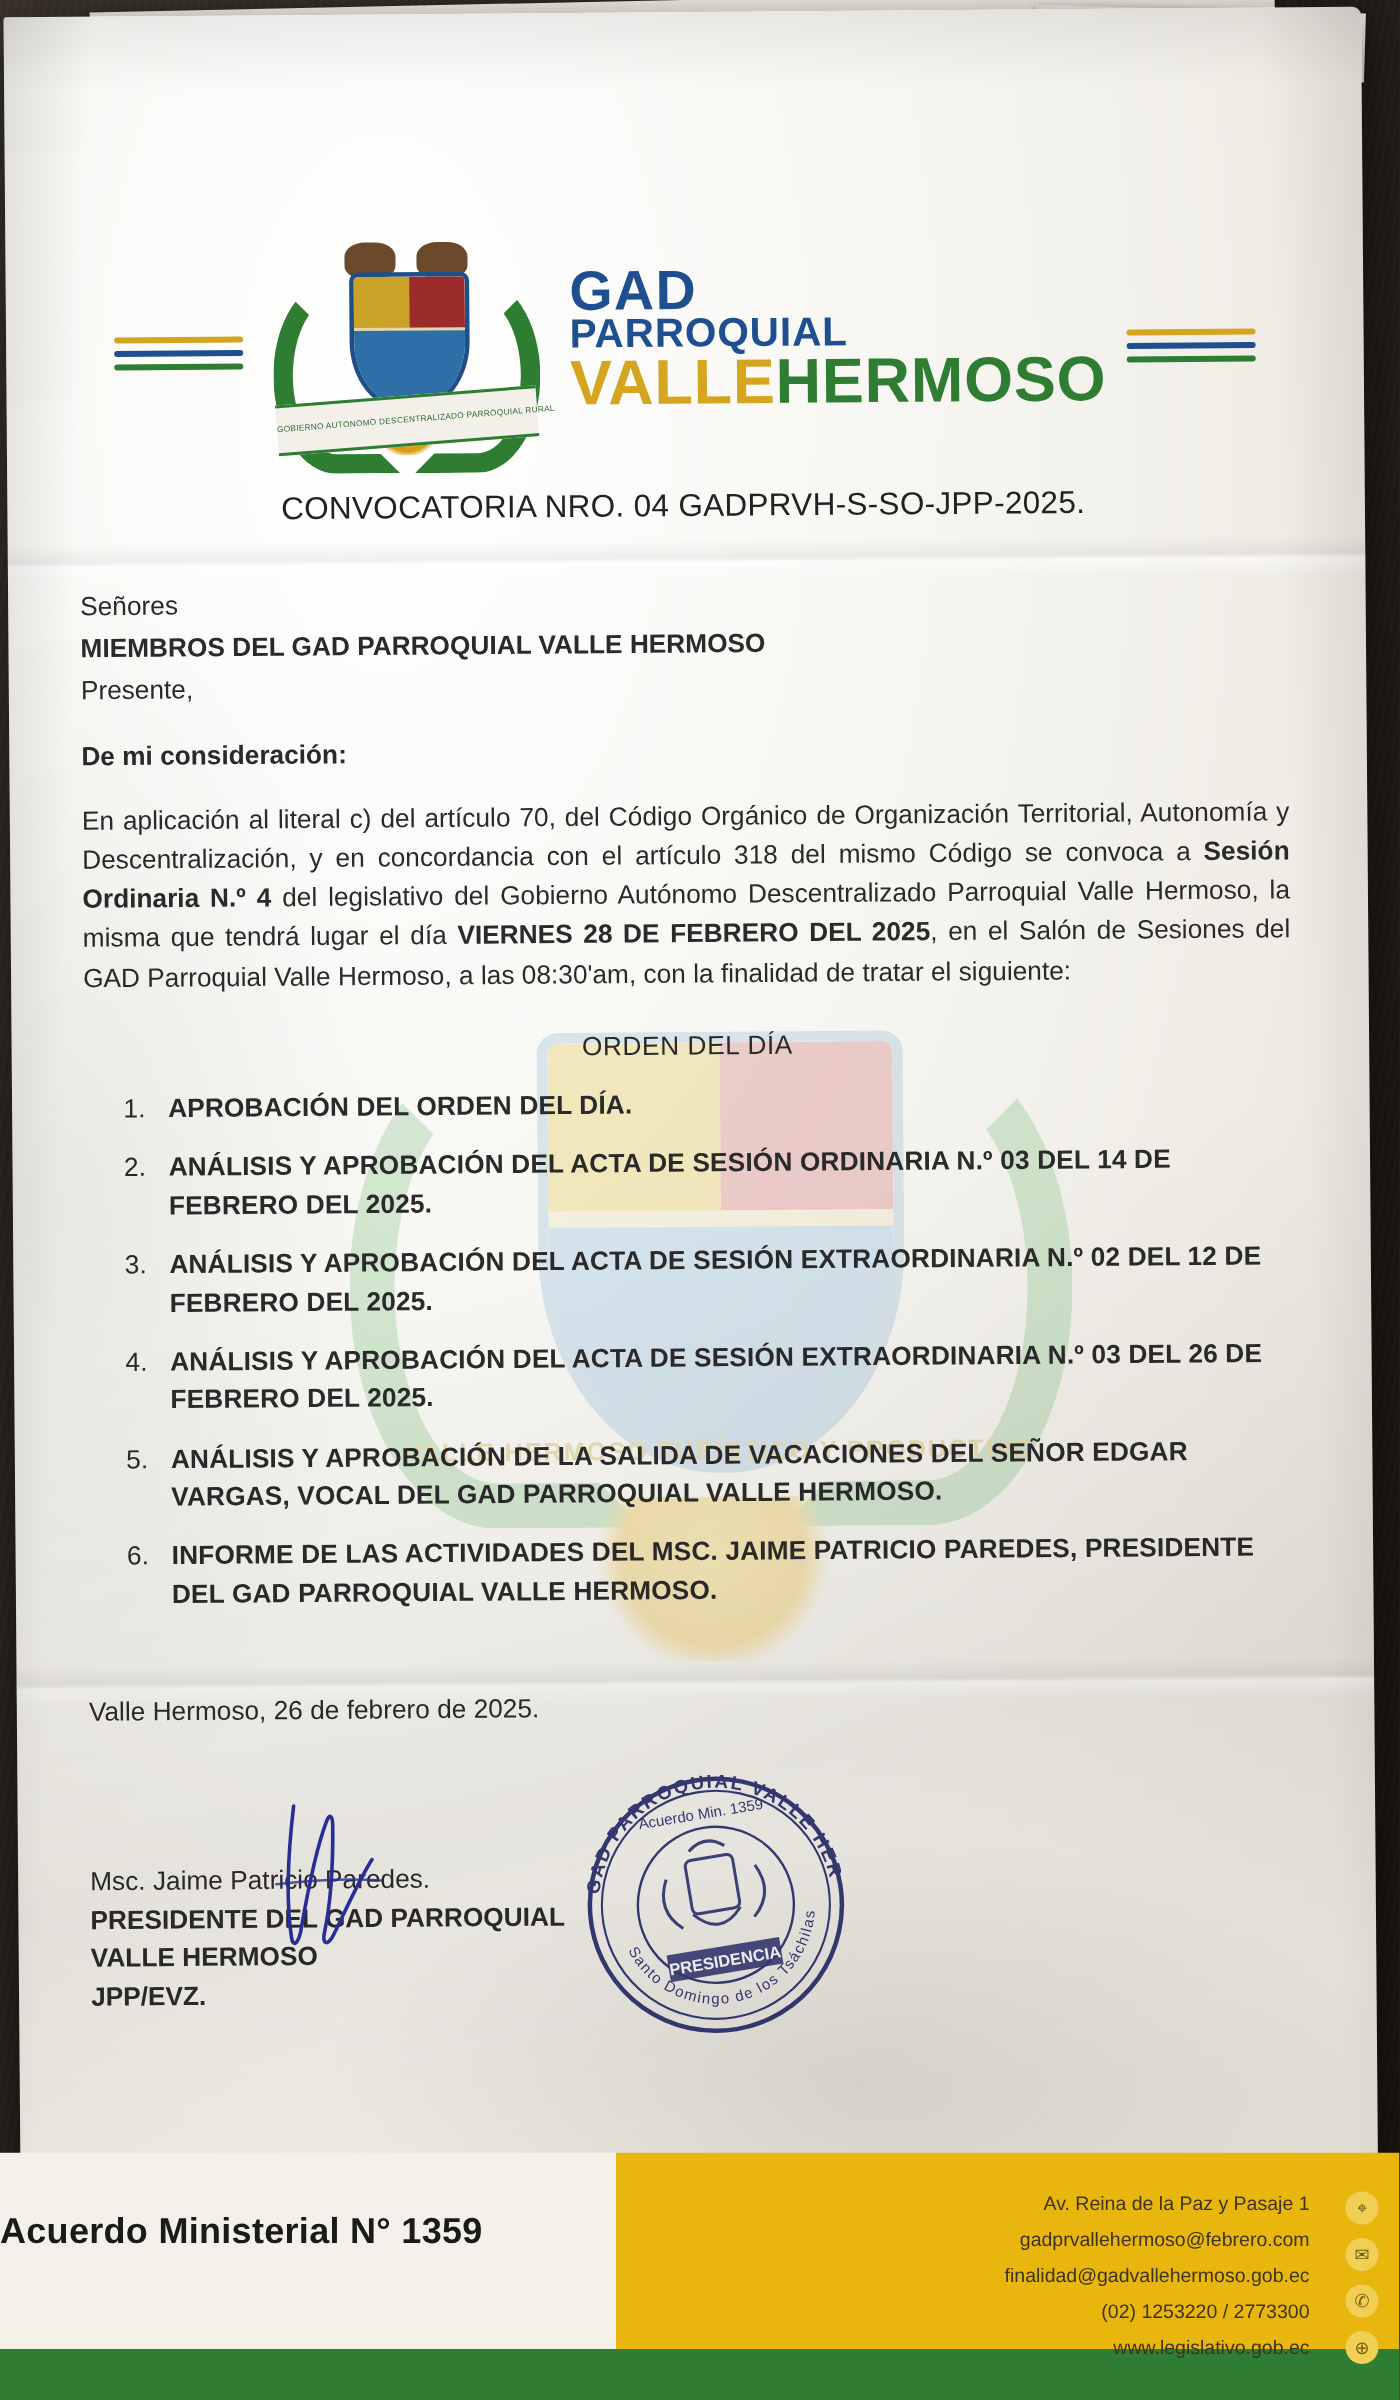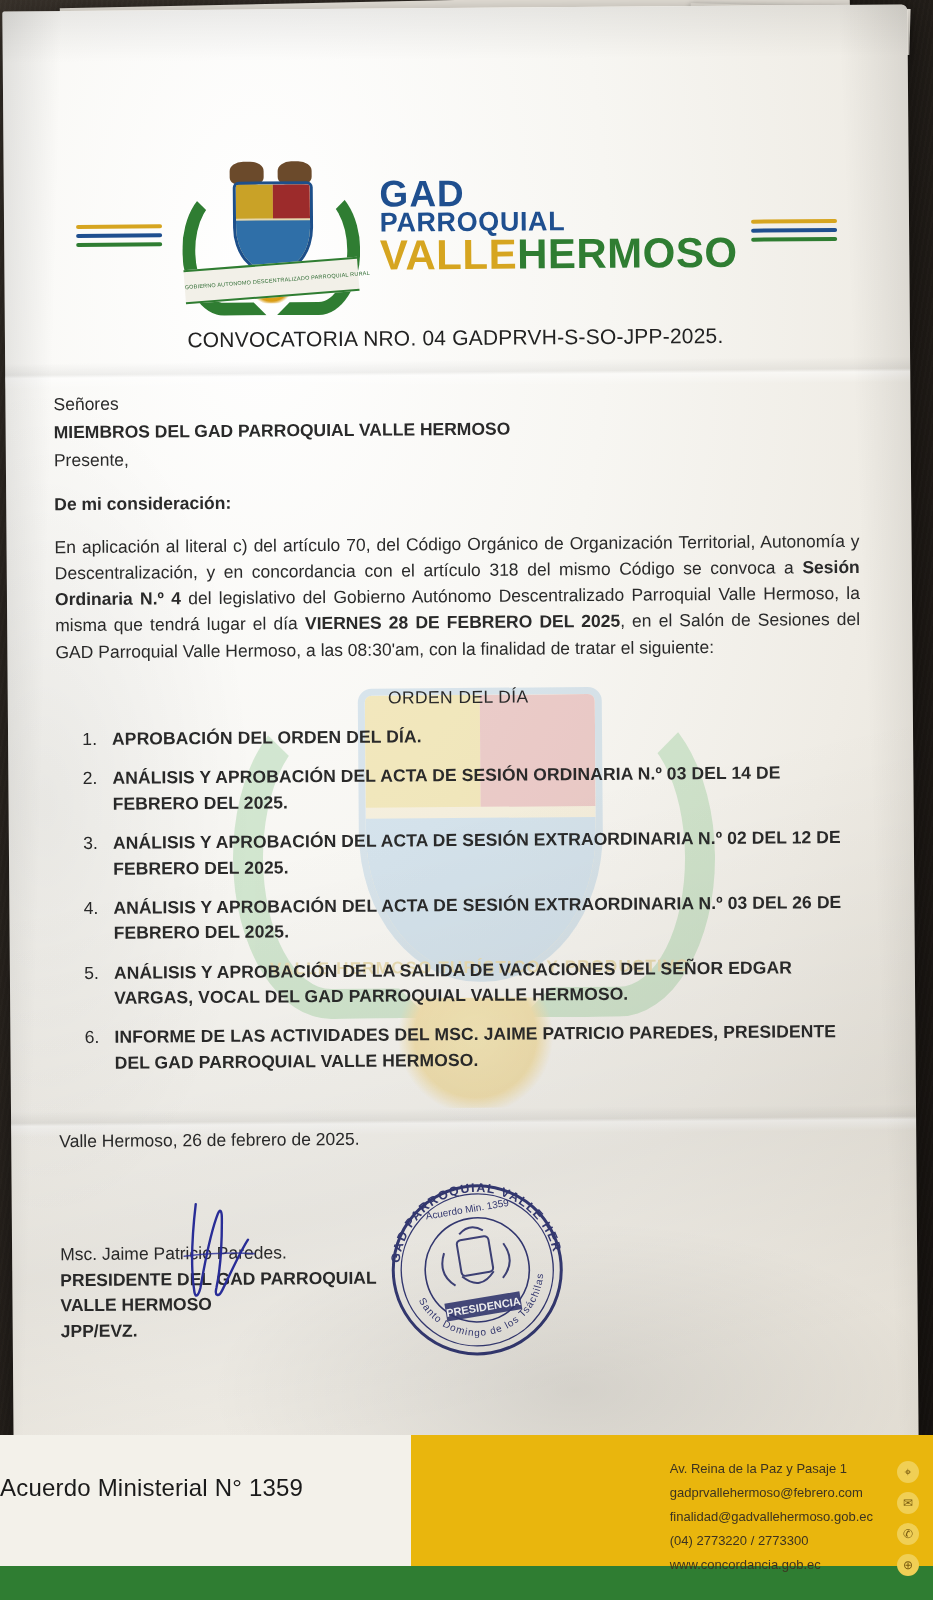--- a/index.html
+++ b/index.html
@@ -323,29 +323,29 @@
   .footer-green {
     position: absolute;
     left: 0; bottom: 0;
     width: 933px; height: 34px;
     background: #2f7d32;
   }
   .footer-left {
     position: absolute;
     left: 0; top: 36px;
     color: #1a1a1a;
-    font-weight: 400;
+    font-weight: 700;
     font-size: 24px;
     line-height: 1.45;
     letter-spacing: .2px;
   }
   .footer-right {
     position: absolute;
     right: 60px; top: 22px;
-    text-align: left;
+    text-align: right;
     color: #3d3320;
     font-size: 13px;
     line-height: 1.85;
   }
   .footer-icons {
     position: absolute;
     right: 14px;
     top: 26px;
     display: flex;
     flex-direction: column;
@@ -511,22 +511,22 @@
   <div class="footer-green"></div>
 
   <div class="footer-left">
     <div>Acuerdo Ministerial N° 1359</div>
   </div>
 
   <div class="footer-right">
     <div>Av. Reina de la Paz y Pasaje 1</div>
     <div>gadprvallehermoso@febrero.com</div>
     <div>finalidad@gadvallehermoso.gob.ec</div>
-    <div>(04) 2773220 / 2773300</div>
-    <div>www.concordancia.gob.ec</div>
+    <div>(02) 1253220 / 2773300</div>
+    <div>www.legislativo.gob.ec</div>
   </div>
 
   <div class="footer-icons">
     <div class="fi">⌖</div>
     <div class="fi">✉</div>
     <div class="fi">✆</div>
     <div class="fi">⊕</div>
   </div>
 </div>
 

